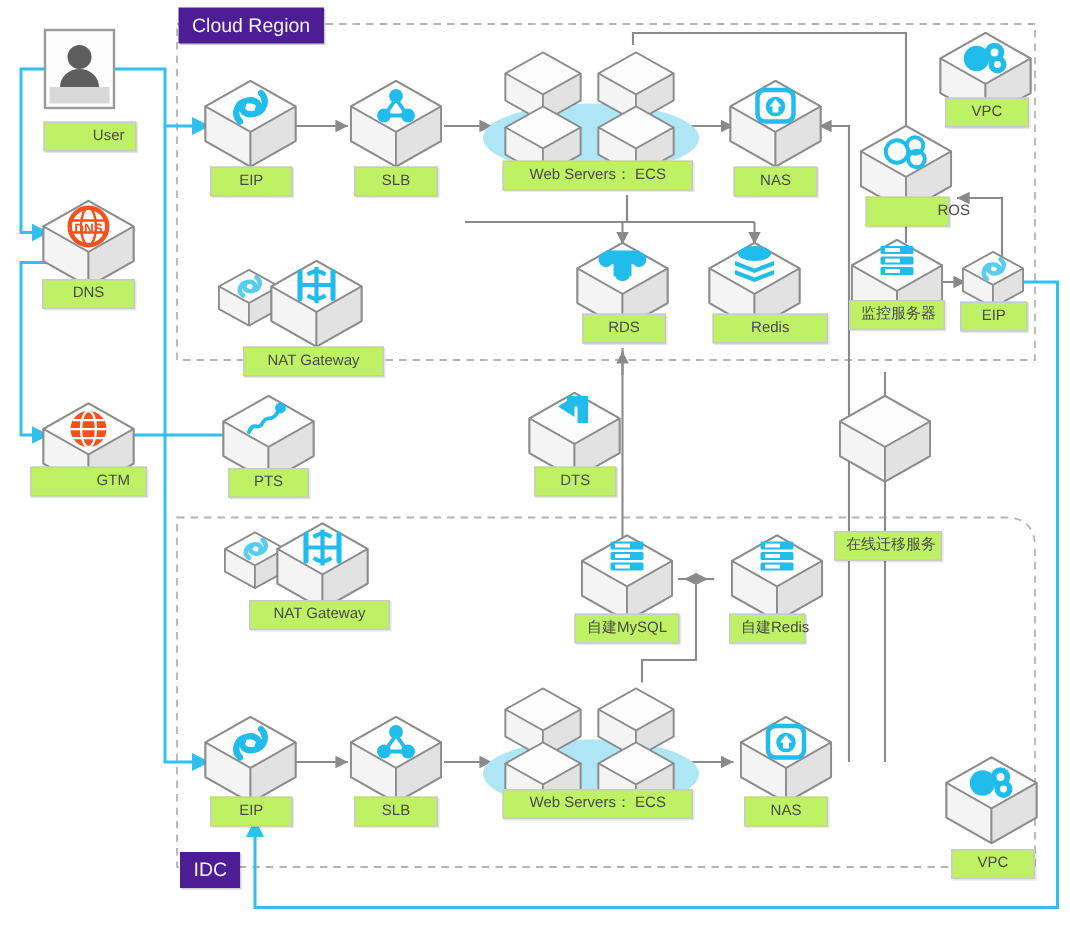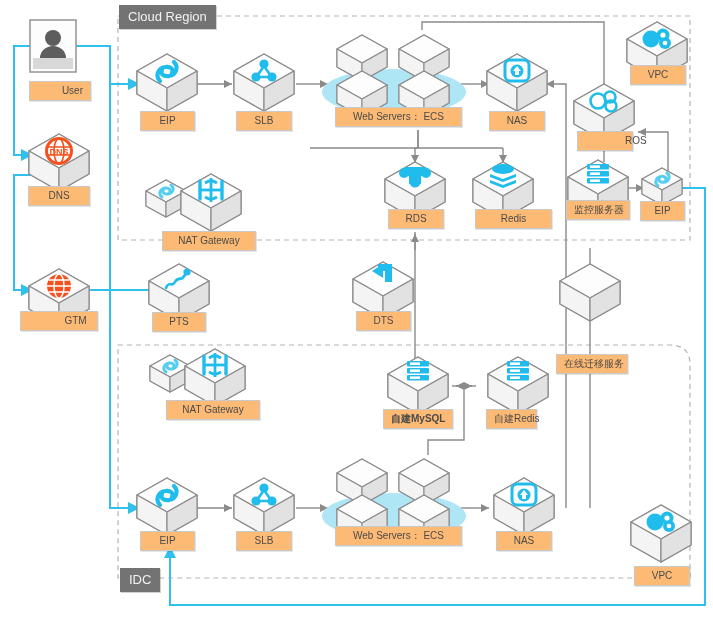--- a/index.html
+++ b/index.html
@@ -3,29 +3,29 @@
 <meta charset="utf-8">
 <style>
   html,body{margin:0;padding:0;background:#ffffff;}
   body{width:713px;height:620px;font-family:"Liberation Sans","DejaVu Sans",sans-serif;}
   #stage{position:relative;width:713px;height:620px;overflow:hidden;background:#fff;}
   svg.layer{position:absolute;left:0;top:0;width:713px;height:620px;}
   #wires{z-index:1;}
   #nodes{z-index:2;}
   .node-label{
     position:absolute;z-index:3;
-    background:#fdba74;border:1px solid #c9c9c9;
+    background:#bef264;border:1px solid #c9c9c9;
     color:#4a4a4a;font-size:10px;line-height:11px;
     text-align:center;white-space:nowrap;
     padding:3px 7px 4px 7px;
     box-shadow:1px 1px 0 rgba(0,0,0,0.10);
     box-sizing:border-box;
   }
   .zone-tag{
-    position:absolute;z-index:5;background:#737373;color:#f2f2f2;
+    position:absolute;z-index:5;background:#4c1d95;color:#f2f2f2;
     font-size:13px;line-height:15px;padding:4px 9px 5px 9px;
     white-space:nowrap;box-shadow:1px 1px 0 rgba(0,0,0,.18);
   }
 </style>
 </head>
 <body>
 
 <div id="stage">
 
   <svg class="layer" id="wires" viewBox="0 0 713 620">
@@ -406,21 +406,21 @@
   <div class="node-label" style="left:630px;top:65px;width:56px;">VPC</div>
   <div class="node-label" style="left:577px;top:131px;width:56px;padding-left:47px;">ROS</div>
   <div class="node-label" style="left:566px;top:200px;width:64px;">监控服务器</div>
   <div class="node-label" style="left:640px;top:201px;width:45px;">EIP</div>
 
   <div class="node-label" style="left:152px;top:312px;width:54px;">PTS</div>
   <div class="node-label" style="left:356px;top:311px;width:55px;">DTS</div>
   <div class="node-label" style="left:556px;top:312px;width:72px;margin-top:42px;">在线迁移服务</div>
 
   <div class="node-label" style="left:166px;top:400px;width:94px;">NAT Gateway</div>
-  <div class="node-label" style="left:383px;top:409px;width:70px;font-weight:bold;">自建MySQL</div>
+  <div class="node-label" style="left:383px;top:409px;width:70px;">自建MySQL</div>
   <div class="node-label" style="left:486px;top:409px;width:51px;">自建Redis</div>
 
   <div class="node-label" style="left:140px;top:531px;width:55px;">EIP</div>
   <div class="node-label" style="left:236px;top:531px;width:56px;">SLB</div>
   <div class="node-label" style="left:335px;top:526px;width:127px;">Web Servers： ECS</div>
   <div class="node-label" style="left:496px;top:531px;width:56px;">NAS</div>
   <div class="node-label" style="left:634px;top:566px;width:56px;">VPC</div>
 
 </div>
 

